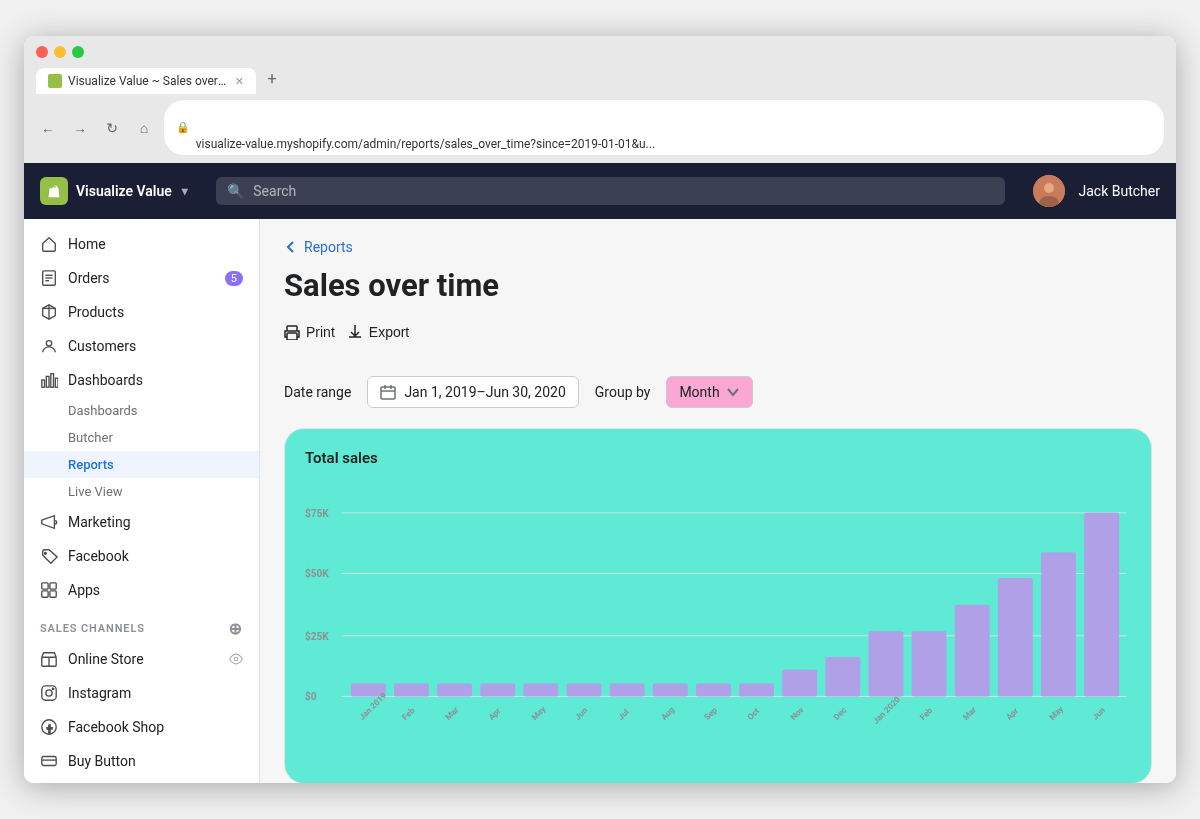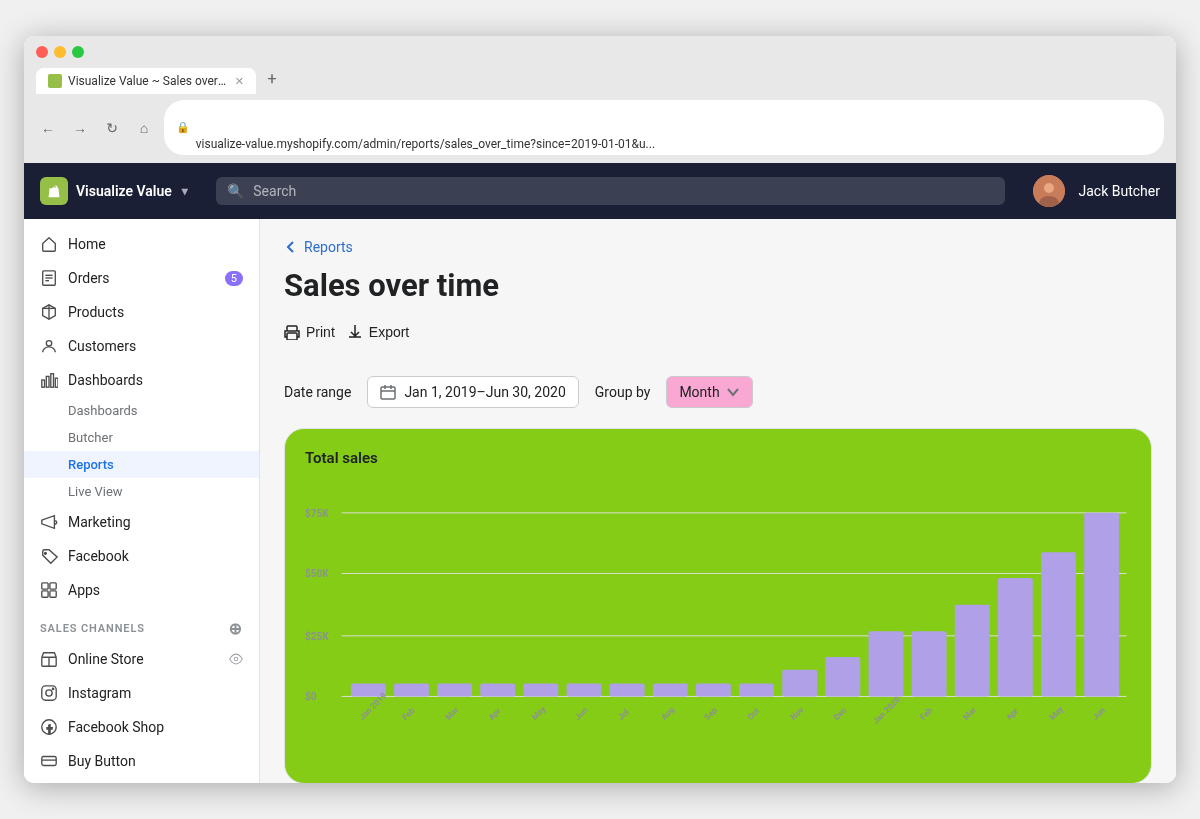--- a/index.html
+++ b/index.html
@@ -68,21 +68,21 @@
     .action-btn svg { width: 16px; height: 16px; stroke: #202223; fill: none; stroke-width: 1.5; }
 
     .filter-row { display: flex; align-items: center; gap: 16px; margin-bottom: 20px; }
     .filter-label { font-size: 14px; color: #202223; }
     .date-picker { display: flex; align-items: center; gap: 8px; background: #fff; border: 1px solid #c9cccf; border-radius: 6px; padding: 7px 12px; font-size: 14px; color: #202223; cursor: pointer; }
     .date-picker svg { width: 16px; height: 16px; stroke: #6d7175; fill: none; stroke-width: 1.5; }
     .group-by-label { font-size: 14px; color: #202223; }
     .group-select { display: flex; align-items: center; gap: 6px; background: #f9a8d4; border: 1px solid #c9cccf; border-radius: 6px; padding: 7px 12px; font-size: 14px; color: #202223; cursor: pointer; }
     .group-select svg { width: 14px; height: 14px; stroke: #6d7175; fill: none; stroke-width: 2; }
 
-    .chart-card { background: #84cc16; border: 1px solid #e1e3e5; border-radius: 20px; padding: 20px; margin-bottom: 20px; }
+    .chart-card { background: #5eead4; border: 1px solid #e1e3e5; border-radius: 20px; padding: 20px; margin-bottom: 20px; }
     .chart-title { font-size: 15px; font-weight: 600; color: #202223; margin-bottom: 16px; }
 
     .chart-area { position: relative; height: 280px; font-weight: bold; }
     .chart-svg { width: 100%; height: 100%; }
   </style>
 </head>
 <body>
 
 <div class="browser-window">
 

